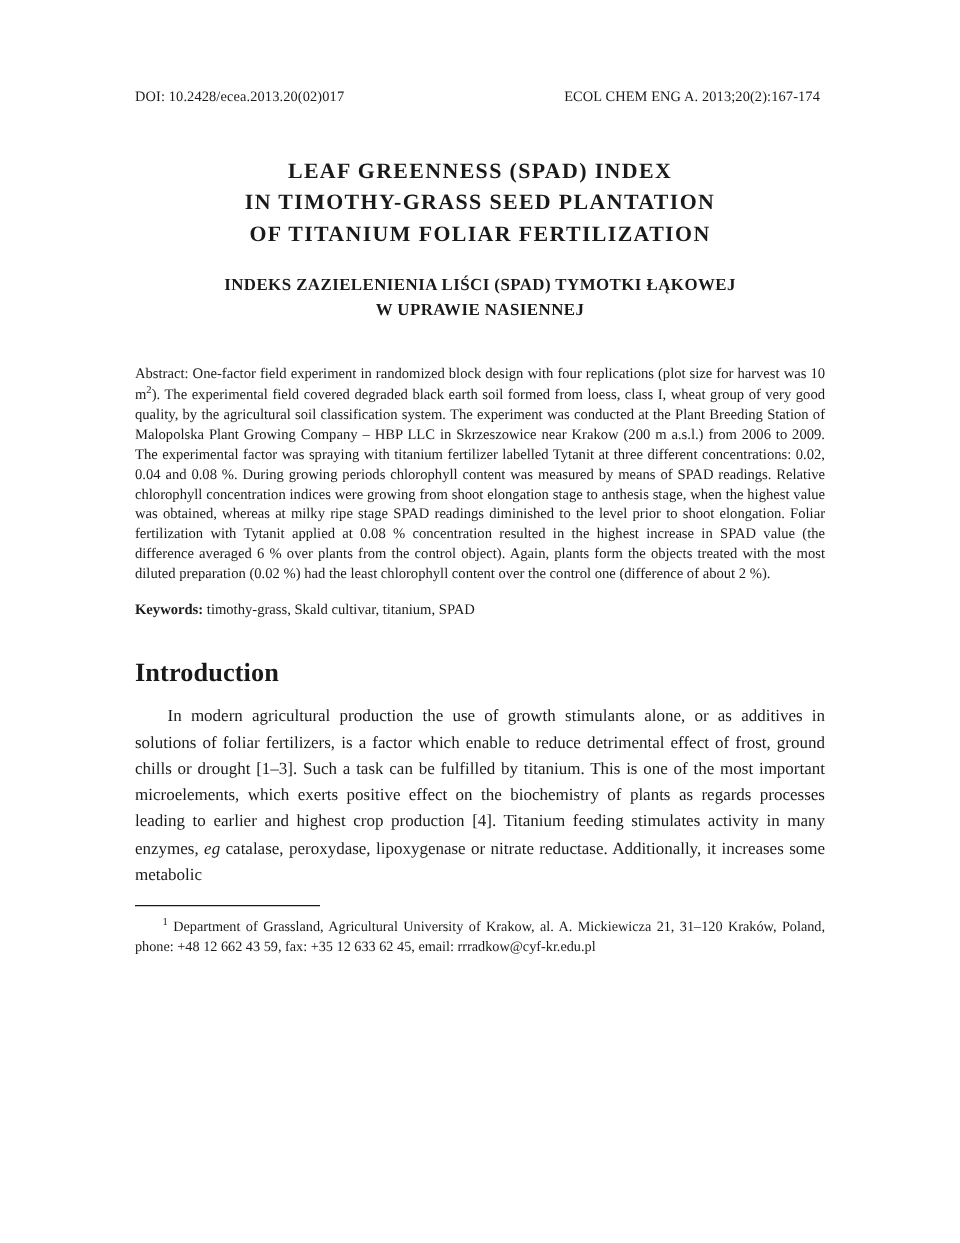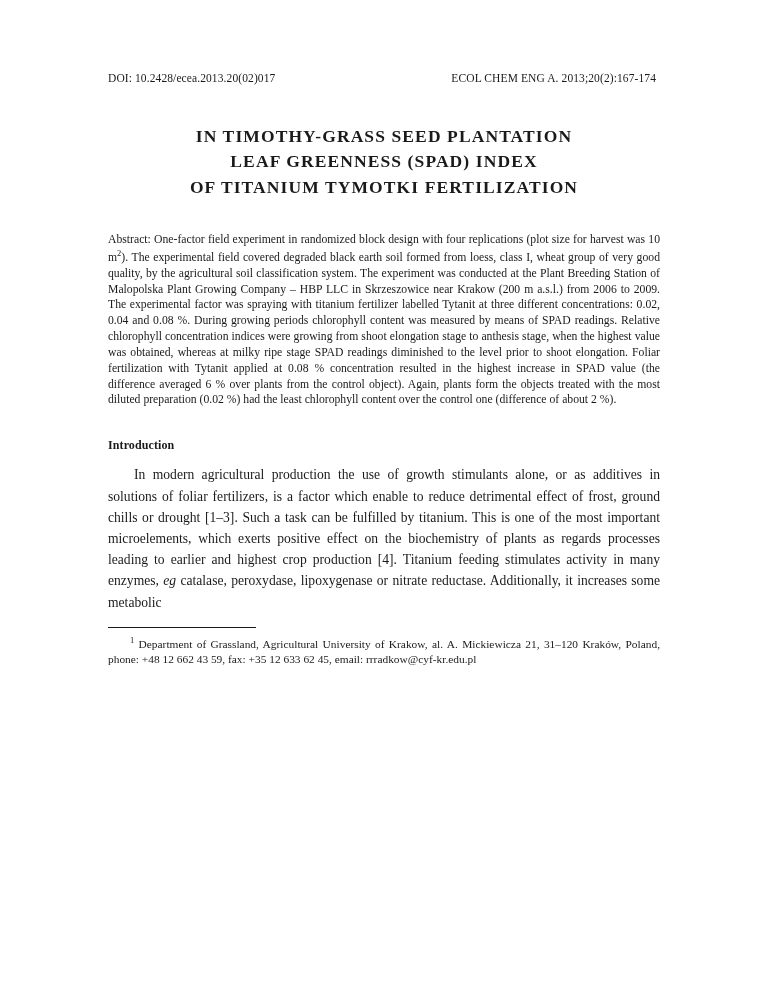--- a/index.html
+++ b/index.html
@@ -75,21 +75,21 @@
 
   .keywords {
     margin-top: 13px;
     font-size: 11.7px;
     line-height: 1.35;
   }
   .keywords b { font-weight: bold; }
 
   h2.section {
     margin: 30px 0 0 0;
-    font-size: 12px;
+    font-size: 21px;
     font-weight: bold;
     font-family: "Liberation Serif", serif;
     letter-spacing: 0.1px;
   }
 
   .body-text {
     margin-top: 11px;
     font-size: 13.6px;
     line-height: 1.56;
     text-align: justify;
@@ -121,32 +121,37 @@
 
 <div class="page">
 
   <div class="header-line">
     <span class="header-doi">DOI: 10.2428/ecea.2013.20(02)017</span>
     <span class="header-journal">ECOL CHEM ENG A. 2013;20(2):167-174</span>
   </div>
 
 
   <div class="title-en">
+    <div>LEAF  GREENNESS  (SPAD)  INDEX</div>
     <div>IN  TIMOTHY-GRASS  SEED  PLANTATION</div>
-    <div>LEAF  GREENNESS  (SPAD)  INDEX</div>
-    <div>OF  TITANIUM  TYMOTKI  FERTILIZATION</div>
+    <div>OF  TITANIUM  FOLIAR  FERTILIZATION</div>
   </div>
 
   <div class="title-pl">
+    <div>INDEKS ZAZIELENIENIA LIŚCI (SPAD) TYMOTKI ŁĄKOWEJ</div>
+    <div>W UPRAWIE NASIENNEJ</div>
   </div>
 
   <div class="abstract">
     <b>Abstract:</b><span> One-factor field experiment in randomized block design with four replications (plot size for harvest was 10 m</span><sup>2</sup><span>). The experimental field covered degraded black earth soil formed from loess, class I, wheat group of very good quality, by the agricultural soil classification system. The experiment was conducted at the Plant Breeding Station of Malopolska Plant Growing Company – HBP LLC in Skrzeszowice near Krakow (200 m a.s.l.) from 2006 to 2009. The experimental factor was spraying with titanium fertilizer labelled Tytanit at three different concentrations: 0.02, 0.04 and 0.08 %. During growing periods chlorophyll content was measured by means of SPAD readings. Relative chlorophyll concentration indices were growing from shoot elongation stage to anthesis stage, when the highest value was obtained, whereas at milky ripe stage SPAD readings diminished to the level prior to shoot elongation. Foliar fertilization with Tytanit applied at 0.08 % concentration resulted in the highest increase in SPAD value (the difference averaged 6 % over plants from the control object). Again, plants form the objects treated with the most diluted preparation (0.02 %) had the least chlorophyll content over the control one (difference of about 2 %).</span>
   </div>
 
+  <div class="keywords">
+    <b>Keywords:</b><span> timothy-grass, Skald cultivar, titanium, SPAD</span>
+  </div>
 
   <h2 class="section">Introduction</h2>
 
   <div class="body-text">
     <span class="indent"></span><span>In modern agricultural production the use of growth stimulants alone, or as additives in solutions of foliar fertilizers, is a factor which enable to reduce detrimental effect of frost, ground chills or drought [1–3]. Such a task can be fulfilled by titanium. This is one of the most important microelements, which exerts positive effect on the biochemistry of plants as regards processes leading to earlier and highest crop production [4]. Titanium feeding stimulates activity in many enzymes, </span><i>eg</i><span> catalase, peroxydase, lipoxygenase or nitrate reductase. Additionally, it increases some metabolic</span>
   </div>
 
   <div class="footnote-rule"></div>
 
   <div class="footnote">

